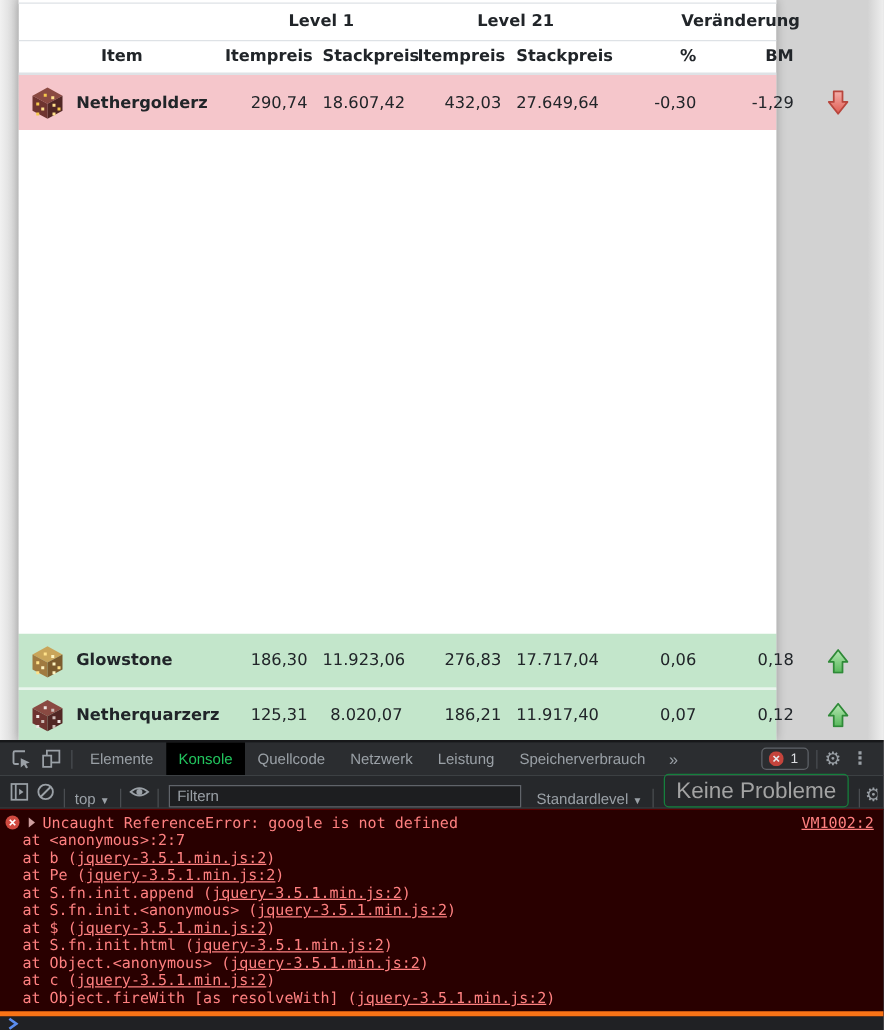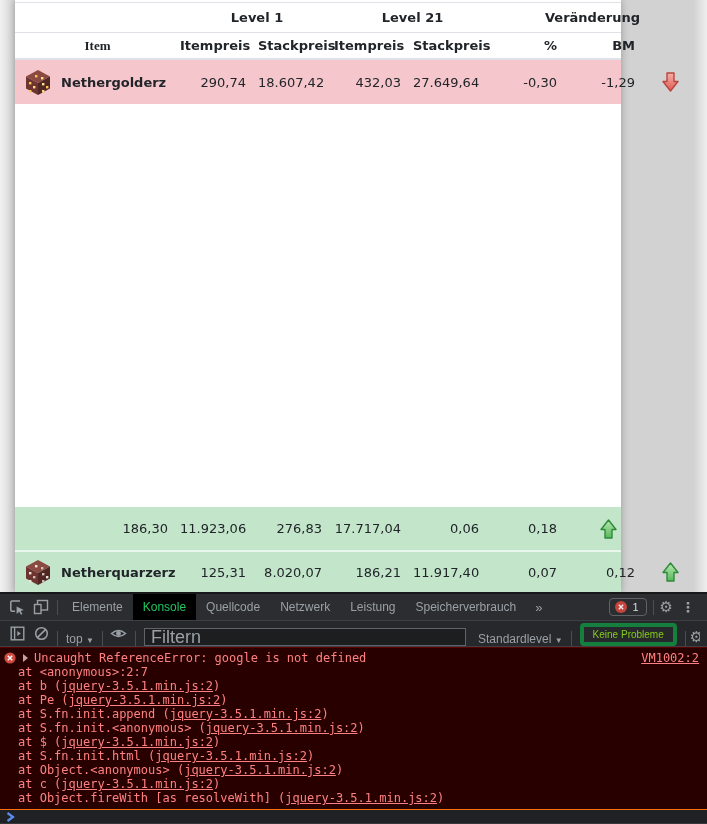--- a/index.html
+++ b/index.html
@@ -11,21 +11,21 @@
     background:linear-gradient(to right,#f1f1f1 0,#d2d2d2 15px,#d2d2d2 694px,#efefef 707px); }
   .table-wrap { position:absolute; left:15px; top:0; width:606px; height:592px;
     background:#fff; box-shadow:0 0 8px rgba(0,0,0,.28); display:flex; flex-direction:column; }
   .partial-row { height:3px; border-bottom:1px solid #dee2e6; background:#fff; }
   .grid { display:grid; grid-template-columns:165px 78px 76px 79px 78px 78px 78px 47px; }
   .group-row { height:30px; border-bottom:1px solid #dee2e6; align-items:center; }
   .gcell { font:bold 13px "DejaVu Sans",sans-serif; color:#212529; text-align:center; }
   .span2 { grid-column:span 2; } .span3 { grid-column:span 3; }
   .cols-row { height:27px; border-bottom:2px solid #dee2e6; align-items:center; }
   .hcell { font:bold 13px "DejaVu Sans",sans-serif; color:#212529; text-align:right; padding-right:12px; }
-  .hcell.item { text-align:center; padding:0;font-family:Liberation Serif, serif; }
+  .hcell.item { text-align:center; padding:0; }
   .data-row { height:44px; align-items:center; }
   #bottom-rows .data-row { height:43px; }
   #bottom-rows .data-row + .data-row { border-top:2px solid #e9f5ed; height:42px; }
   .item-cell { display:flex; align-items:center; gap:9px; padding-left:9px; }
   .iname { font:bold 13px "DejaVu Sans",sans-serif; color:#212529; }
   .num { font:13px "DejaVu Sans",sans-serif; color:#212529; text-align:right; padding-right:12px; }
   .arrow-cell { display:flex; justify-content:center; align-items:center; }
   .spacer { flex:1; background:#fff; }
 
   
@@ -42,28 +42,28 @@
   .err-badge { display:flex; align-items:center; gap:5px; border:1px solid #5f6368; border-radius:4px;
     padding:2px 7px 2px 5px; color:#dadce0; font-size:11px; }
   .glyph { color:#9aa0a6; font-family:"DejaVu Sans",sans-serif; }
   .gear { font-size:15px; } .dots { font-size:14px; font-weight:bold; padding:0 6px; }
 
   .ctoolbar { height:26px; background:#26282b; display:flex; align-items:flex-end;
     border-bottom:1px solid #3c4043; padding:0 5px; }
   .ddl { color:#9aa0a6; font-size:12px; white-space:nowrap; padding:0 4px; }
   .ddl .car { font-size:8px; }
   .filter-input { width:322px; height:18px; margin-left:4px; background:#1d1e20;
-    border:1px solid #60646a; color:#e8eaed; font-size:18px; padding:0 6px; outline:none; }
+    border:1px solid #60646a; color:#e8eaed; font-size:12px; padding:0 6px; outline:none; }
   .filter-input::placeholder { color:#9aa0a6; }
-  .no-issues { border:4px solid #15803d; border-radius:4px; padding:2px 9px; color:#84cc16;
-    font-size:10px; white-space:nowrap; margin:0 4px; }
+  .no-issues { border:1px solid #15803d; border-radius:4px; padding:2px 9px; color:#a3a3a3;
+    font-size:18px; white-space:nowrap; margin:0 4px; }
   .edge-cut { width:10px; overflow:hidden; flex:none; }
 
   .cmessages { flex:1; display:flex; flex-direction:column; background:#202124; overflow:hidden; }
-  .error-block { background:#290000; border-top:1px solid #5c0000; border-bottom:1px solid #f97316;
+  .error-block { background:#290000; border-top:1px solid #5c0000; border-bottom:4px solid #f97316;
     padding:3px 0 4px; }
   .eline { line-height:13.2px; font:12px "DejaVu Sans Mono",monospace; color:#ff8080; white-space:pre; }
   .eline.first { display:flex; align-items:center; padding:0 8px 0 4px; }
   .eline.first .msg { flex:1; }
   .eline.stack { padding-left:18px; }
   .jslink { text-decoration:underline; cursor:pointer; }
   .src-link { text-decoration:underline; cursor:pointer; }
   .caret { width:0; height:0; border-left:5px solid #cf9f9f; border-top:4px solid transparent;
     border-bottom:4px solid transparent; margin:0 6px 0 7px; flex:none; }
   .xcirc { flex:none; }
@@ -129,20 +129,36 @@
                 </linearGradient>
               </defs>
     <polygon points="5,1 12,1 12,9.5 16,9.5 8.5,19 1,9.5 5,9.5" fill="url(#g0)" stroke="#b8463d" stroke-width="1.4" stroke-linejoin="round"></polygon>
             </svg>
     </div>
   </div>
       </div>
     <div class="spacer"></div>
     <div id="bottom-rows">
         <div class="grid data-row" style="background: rgb(195, 230, 203);">
+    <div class="item-cell">
+      <svg class="cube" width="28" height="28" viewBox="0 0 28 28">
+              <polygon points="14,2 26,8.5 14,15 2,8.5" fill="#c9a55a"></polygon>
+              <polygon points="2,8.5 14,15 14,27 2,20.5" fill="#a07a40"></polygon>
+              <polygon points="26,8.5 14,15 14,27 26,20.5" fill="#7c5c2e"></polygon>
+              <rect x="11" y="7" width="2.4" height="2.4" fill="#ffe28a"></rect>
+              <rect x="17" y="9" width="2.4" height="2.4" fill="#fdf3c0"></rect>
+              <rect x="5" y="14" width="2.4" height="2.4" fill="#ffe28a"></rect>
+              <rect x="9" y="18" width="2.4" height="2.4" fill="#fdf3c0"></rect>
+              <rect x="5" y="22" width="2.4" height="2.4" fill="#ffe28a"></rect>
+              <rect x="18" y="15" width="2.4" height="2.4" fill="#fdf3c0"></rect>
+              <rect x="22" y="18" width="2.4" height="2.4" fill="#ffe28a"></rect>
+              <rect x="18" y="22" width="2.4" height="2.4" fill="#fdf3c0"></rect>
+            </svg>
+      <span class="iname">Glowstone</span>
+    </div>
     <div class="num">186,30</div>
     <div class="num">11.923,06</div>
     <div class="num">276,83</div>
     <div class="num">17.717,04</div>
     <div class="num">0,06</div>
     <div class="num">0,18</div>
     <div class="arrow-cell">
       <svg class="arrow" width="17" height="20" viewBox="0 0 17 20">
               <defs>
                 <linearGradient id="g1" x1="0" y1="0" x2="0" y2="1">

